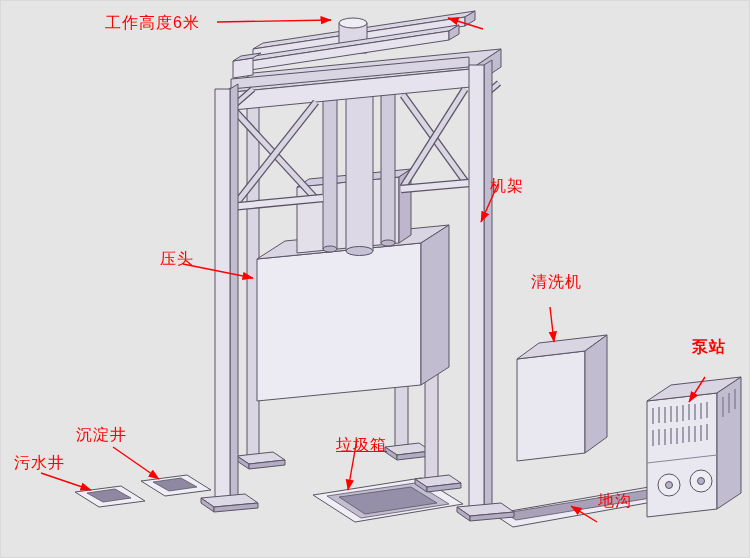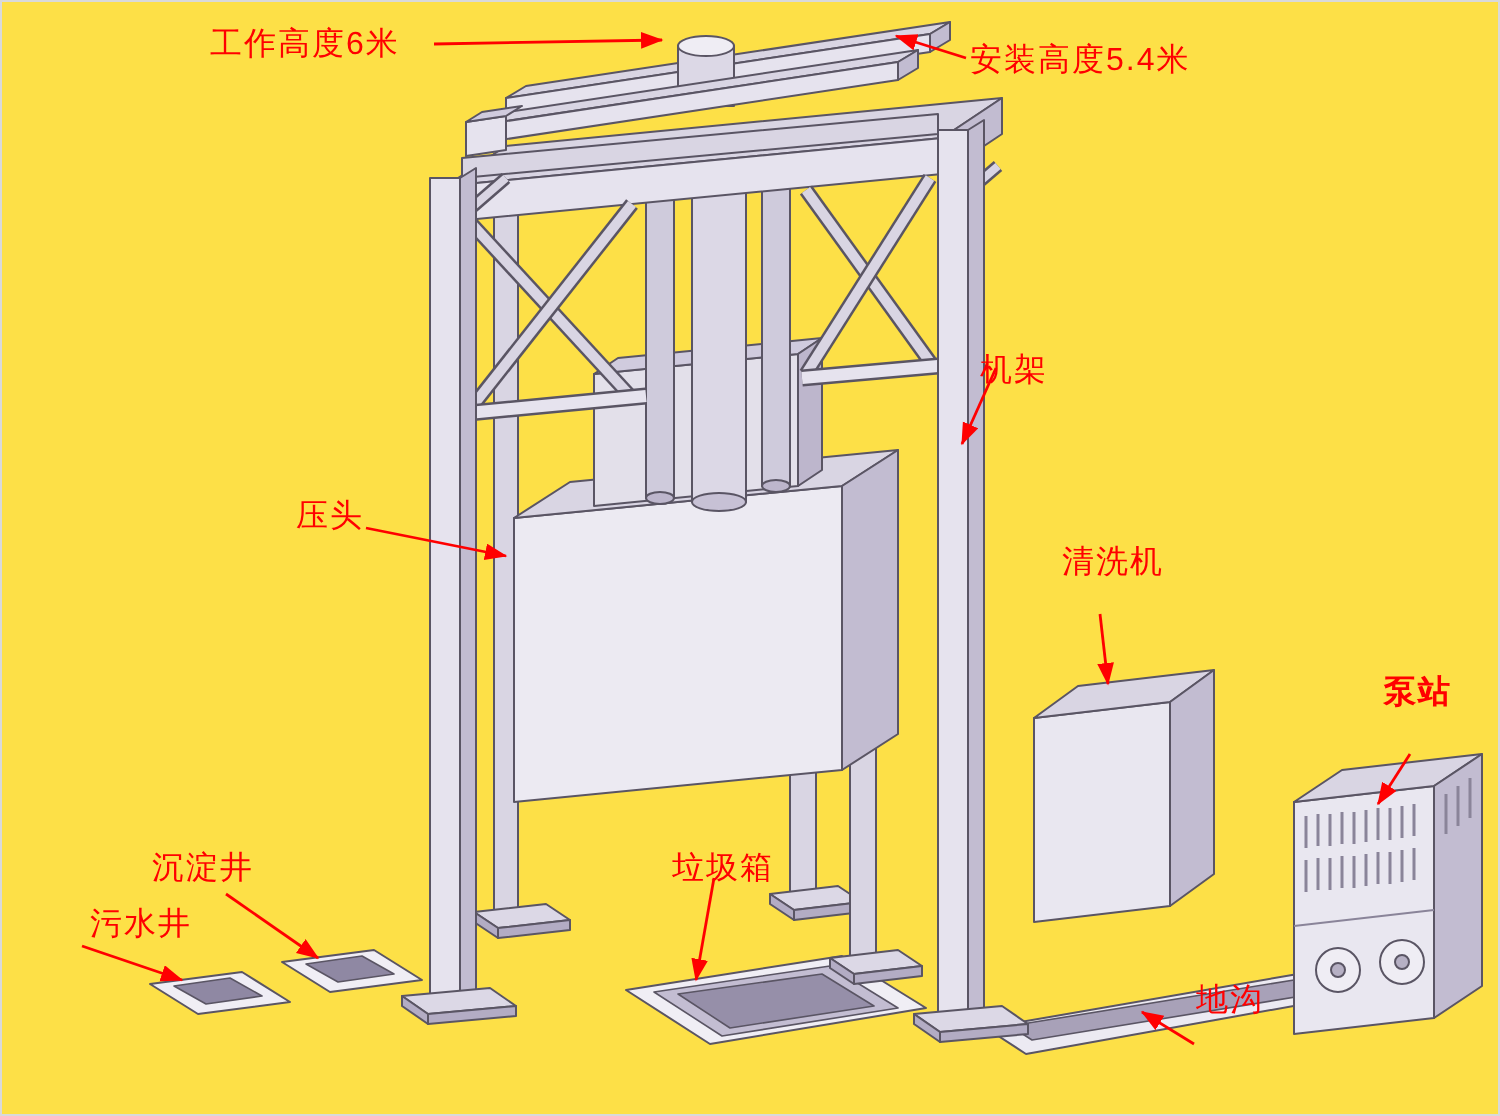--- a/index.html
+++ b/index.html
@@ -1,19 +1,19 @@
 <!DOCTYPE html>
 <html><head>
 <meta charset="utf-8">
 <style>
   html,body{margin:0;padding:0;background:#ffffff;}
   #stage{
     position:relative;
     width:750px;height:558px;
-    background:#fde047;
+    background:#e5e5e5;
     border:1px solid #d9d9d9;
     box-sizing:border-box;
     font-family:"Liberation Sans", sans-serif;
     overflow:hidden;
   }
   #stage svg{position:absolute;left:0;top:0;}
   .lbl{
     position:absolute;
     font-size:16px;
     line-height:1.1;
@@ -188,22 +188,21 @@
       <line x1="549" y1="306" x2="553" y2="341" marker-end="url(#arr)"></line>
       <line x1="704" y1="376" x2="688" y2="401" marker-end="url(#arr)"></line>
       <line x1="112" y1="446" x2="158" y2="478" marker-end="url(#arr)"></line>
       <line x1="40" y1="472" x2="90" y2="489" marker-end="url(#arr)"></line>
       <line x1="356" y1="438" x2="347" y2="489" marker-end="url(#arr)"></line>
       <line x1="596" y1="521" x2="570" y2="505" marker-end="url(#arr)"></line>
     </g>
   </svg>
 
   <span class="lbl" style="left: 104px; top: 13px; color: rgb(255, 0, 0);">工作高度6米</span>
-  <span class="lbl" style="left: 484px; top: 21px; color: rgb(255, 0, 0);">安装高度5.4米</span>
   <span class="lbl" style="left: 489px; top: 176px; color: rgb(255, 0, 0);">机架</span>
-  <span class="lbl" style="left: 147px; top: 249px; color: rgb(255, 0, 0);">压头</span>
+  <span class="lbl" style="left: 159px; top: 249px; color: rgb(255, 0, 0);">压头</span>
   <span class="lbl" style="left: 530px; top: 272px; color: rgb(255, 0, 0);">清洗机</span>
   <span class="lbl" style="left: 691px; top: 337px; color: rgb(255, 0, 0); font-weight: bold;">泵站</span>
   <span class="lbl" style="left: 75px; top: 425px; color: rgb(255, 0, 0);">沉淀井</span>
-  <span class="lbl" style="left: 13px; top: 453px; color: rgb(255, 0, 0); margin-left: 31px;">污水井</span>
-  <span class="lbl" style="left: 335px; top: 425px; color: rgb(255, 0, 0);">垃圾箱</span>
+  <span class="lbl" style="left: 13px; top: 453px; color: rgb(255, 0, 0);">污水井</span>
+  <span class="lbl" style="left: 335px; top: 435px; color: rgb(255, 0, 0); text-decoration: underline;">垃圾箱</span>
   <span class="lbl" style="left: 597px; top: 491px; color: rgb(255, 0, 0);">地沟</span>
 </div>
 
 </body></html>

